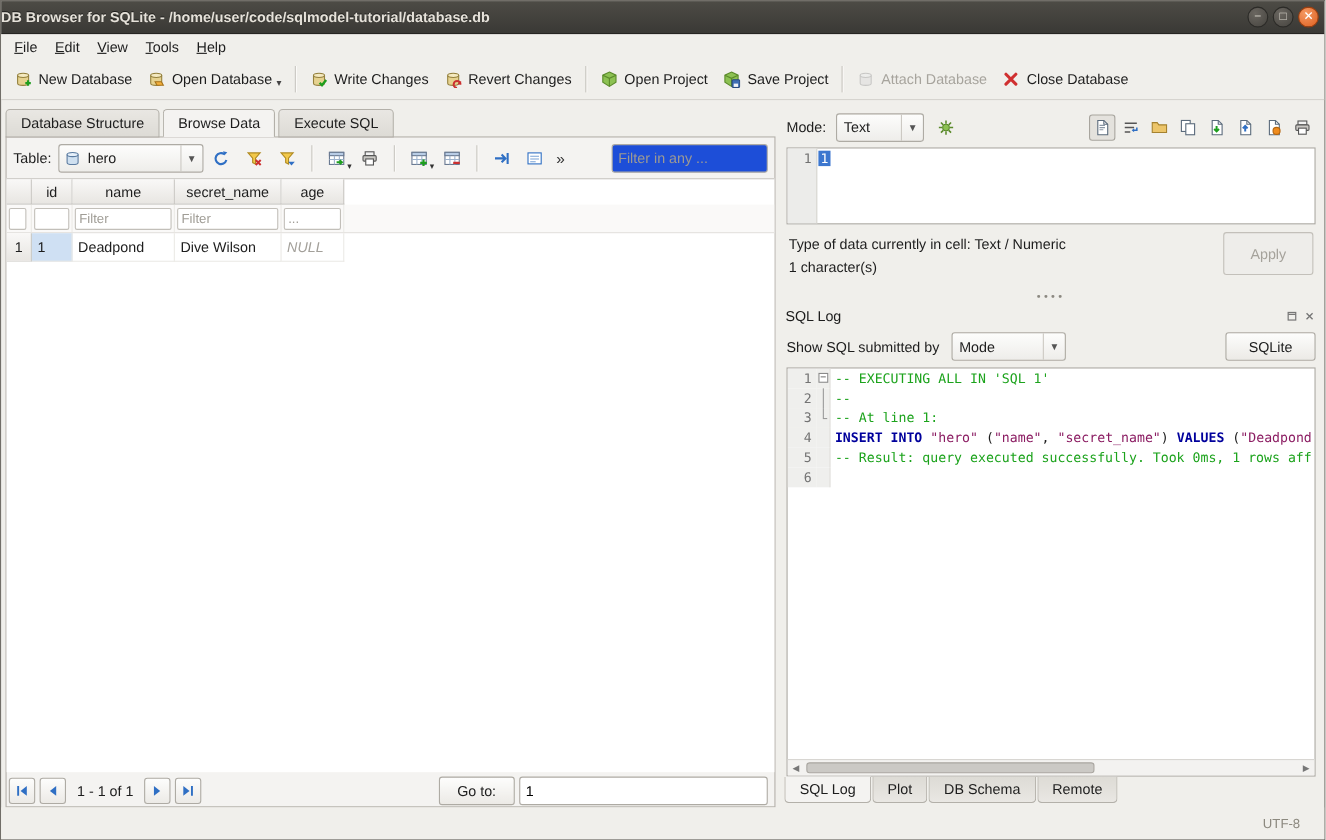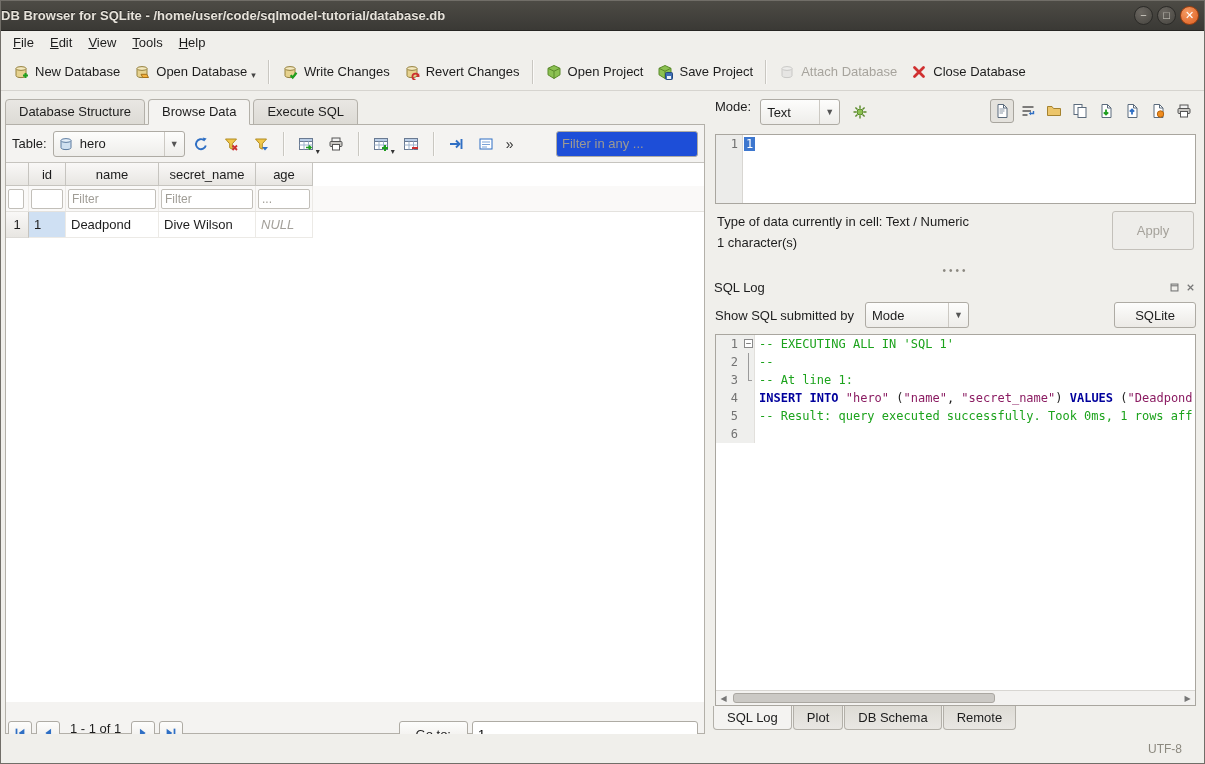--- a/index.html
+++ b/index.html
@@ -45,31 +45,31 @@
 .gfilter{height:26px;background:#faf9f8;border-bottom:1px solid #e4e2de}
 .gfilter .fcell{border-right:1px solid #eceae6;display:flex;align-items:center;padding:2px}
 .gfilter .fcorner{width:23px;flex:0 0 auto;padding:2px 4px 2px 2px}
 .gfilter input{width:100%;height:20px;border:1px solid #c2bfb9;border-radius:2px;padding:0 3px;font:12px "Liberation Sans",sans-serif;background:#fff}
 .gfilter input::placeholder{color:#a09d96}
 .gdata{height:26px}
 .gdata .rowhead{width:23px;flex:0 0 auto;background:linear-gradient(#f9f8f7,#e8e6e2);border-right:1px solid #c6c4bf;border-bottom:1px solid #dddbd7;display:flex;align-items:center;justify-content:center}
 .gdata .dcell{border-right:1px solid #eceae6;border-bottom:1px solid #eceae6;display:flex;align-items:center;padding:0 5px;overflow:hidden;white-space:nowrap}
 .gdata .dcell.sel{background:#cfe0f3}
 .gdata .dcell.null{color:#a3a09a;font-style:italic}
-.pagebar{height:31px;display:flex;gap:4px;padding:19px 2px 0 2px;flex:0 0 auto}
+.pagebar{height:31px;display:flex;align-items:center;gap:4px;padding:3px 2px 0 2px;flex:0 0 auto}
 .navbtn{width:24px;height:24px;border:1px solid #aeaba4;border-radius:3px;background:linear-gradient(#fdfdfc,#eceae6);display:flex;align-items:center;justify-content:center}
 .range{padding:0 6px;white-space:nowrap}
 .btn{height:26px;border:1px solid #aeaba4;border-radius:3px;background:linear-gradient(#fdfdfc,#eceae6);display:inline-flex;align-items:center;justify-content:center;padding:0 16px}
 .goto-btn{margin-left:auto}
 .goto-input{width:226px;height:26px;border:1px solid #aeaba4;border-radius:3px;padding:0 5px;font:13px "Liberation Sans",sans-serif;margin-right:4px;background:#fff}
 .right-pane{flex:1;margin-left:6px;display:flex;flex-direction:column;min-width:0}
 .dock-header{height:21px;display:flex;align-items:center;padding:0 3px;flex:0 0 auto}
 .dock-icons{margin-left:auto;display:flex;gap:3px}
 .dicon{width:13px;height:13px;display:flex;align-items:center;justify-content:center}
-.mode-row{height:33px;display:flex;align-items:flex-start;gap:6px;padding:0 4px;flex:0 0 auto}
+.mode-row{height:33px;display:flex;align-items:center;gap:6px;padding:0 4px;flex:0 0 auto}
 .cell-toolbar{margin-left:auto;display:flex;gap:2px;align-items:center}
 .cell-toolbar .ibtn{width:24px;height:24px}
 .cell-editor{margin:2px 4px;height:70px;border:1px solid #a9a69f;background:#fff;display:flex;flex:0 0 auto}
 .ce-gutter{width:27px;background:#ececea;border-right:1px solid #d8d6d2;color:#707070;font:12px "DejaVu Sans Mono",monospace;text-align:right;padding:2px 4px 0 0}
 .ce-body{flex:1;font:12px "DejaVu Sans Mono",monospace;padding:2px 1px}
 .ce-sel{background:#3d77cf;color:#fff;padding:0 2px}
 .cell-info{position:relative;padding:5px 6px;flex:0 0 auto;height:58px}
 .cell-info div{line-height:21px}
 .apply-btn{position:absolute;right:6px;top:5px;width:82px;height:39px;border:1px solid #c3c0ba;border-radius:3px;background:#eeedea;color:#a5a29b;display:flex;align-items:center;justify-content:center}
 .splitter{height:13px;display:flex;align-items:center;justify-content:center;color:#8b8880;letter-spacing:3px;font-size:10px;flex:0 0 auto}

